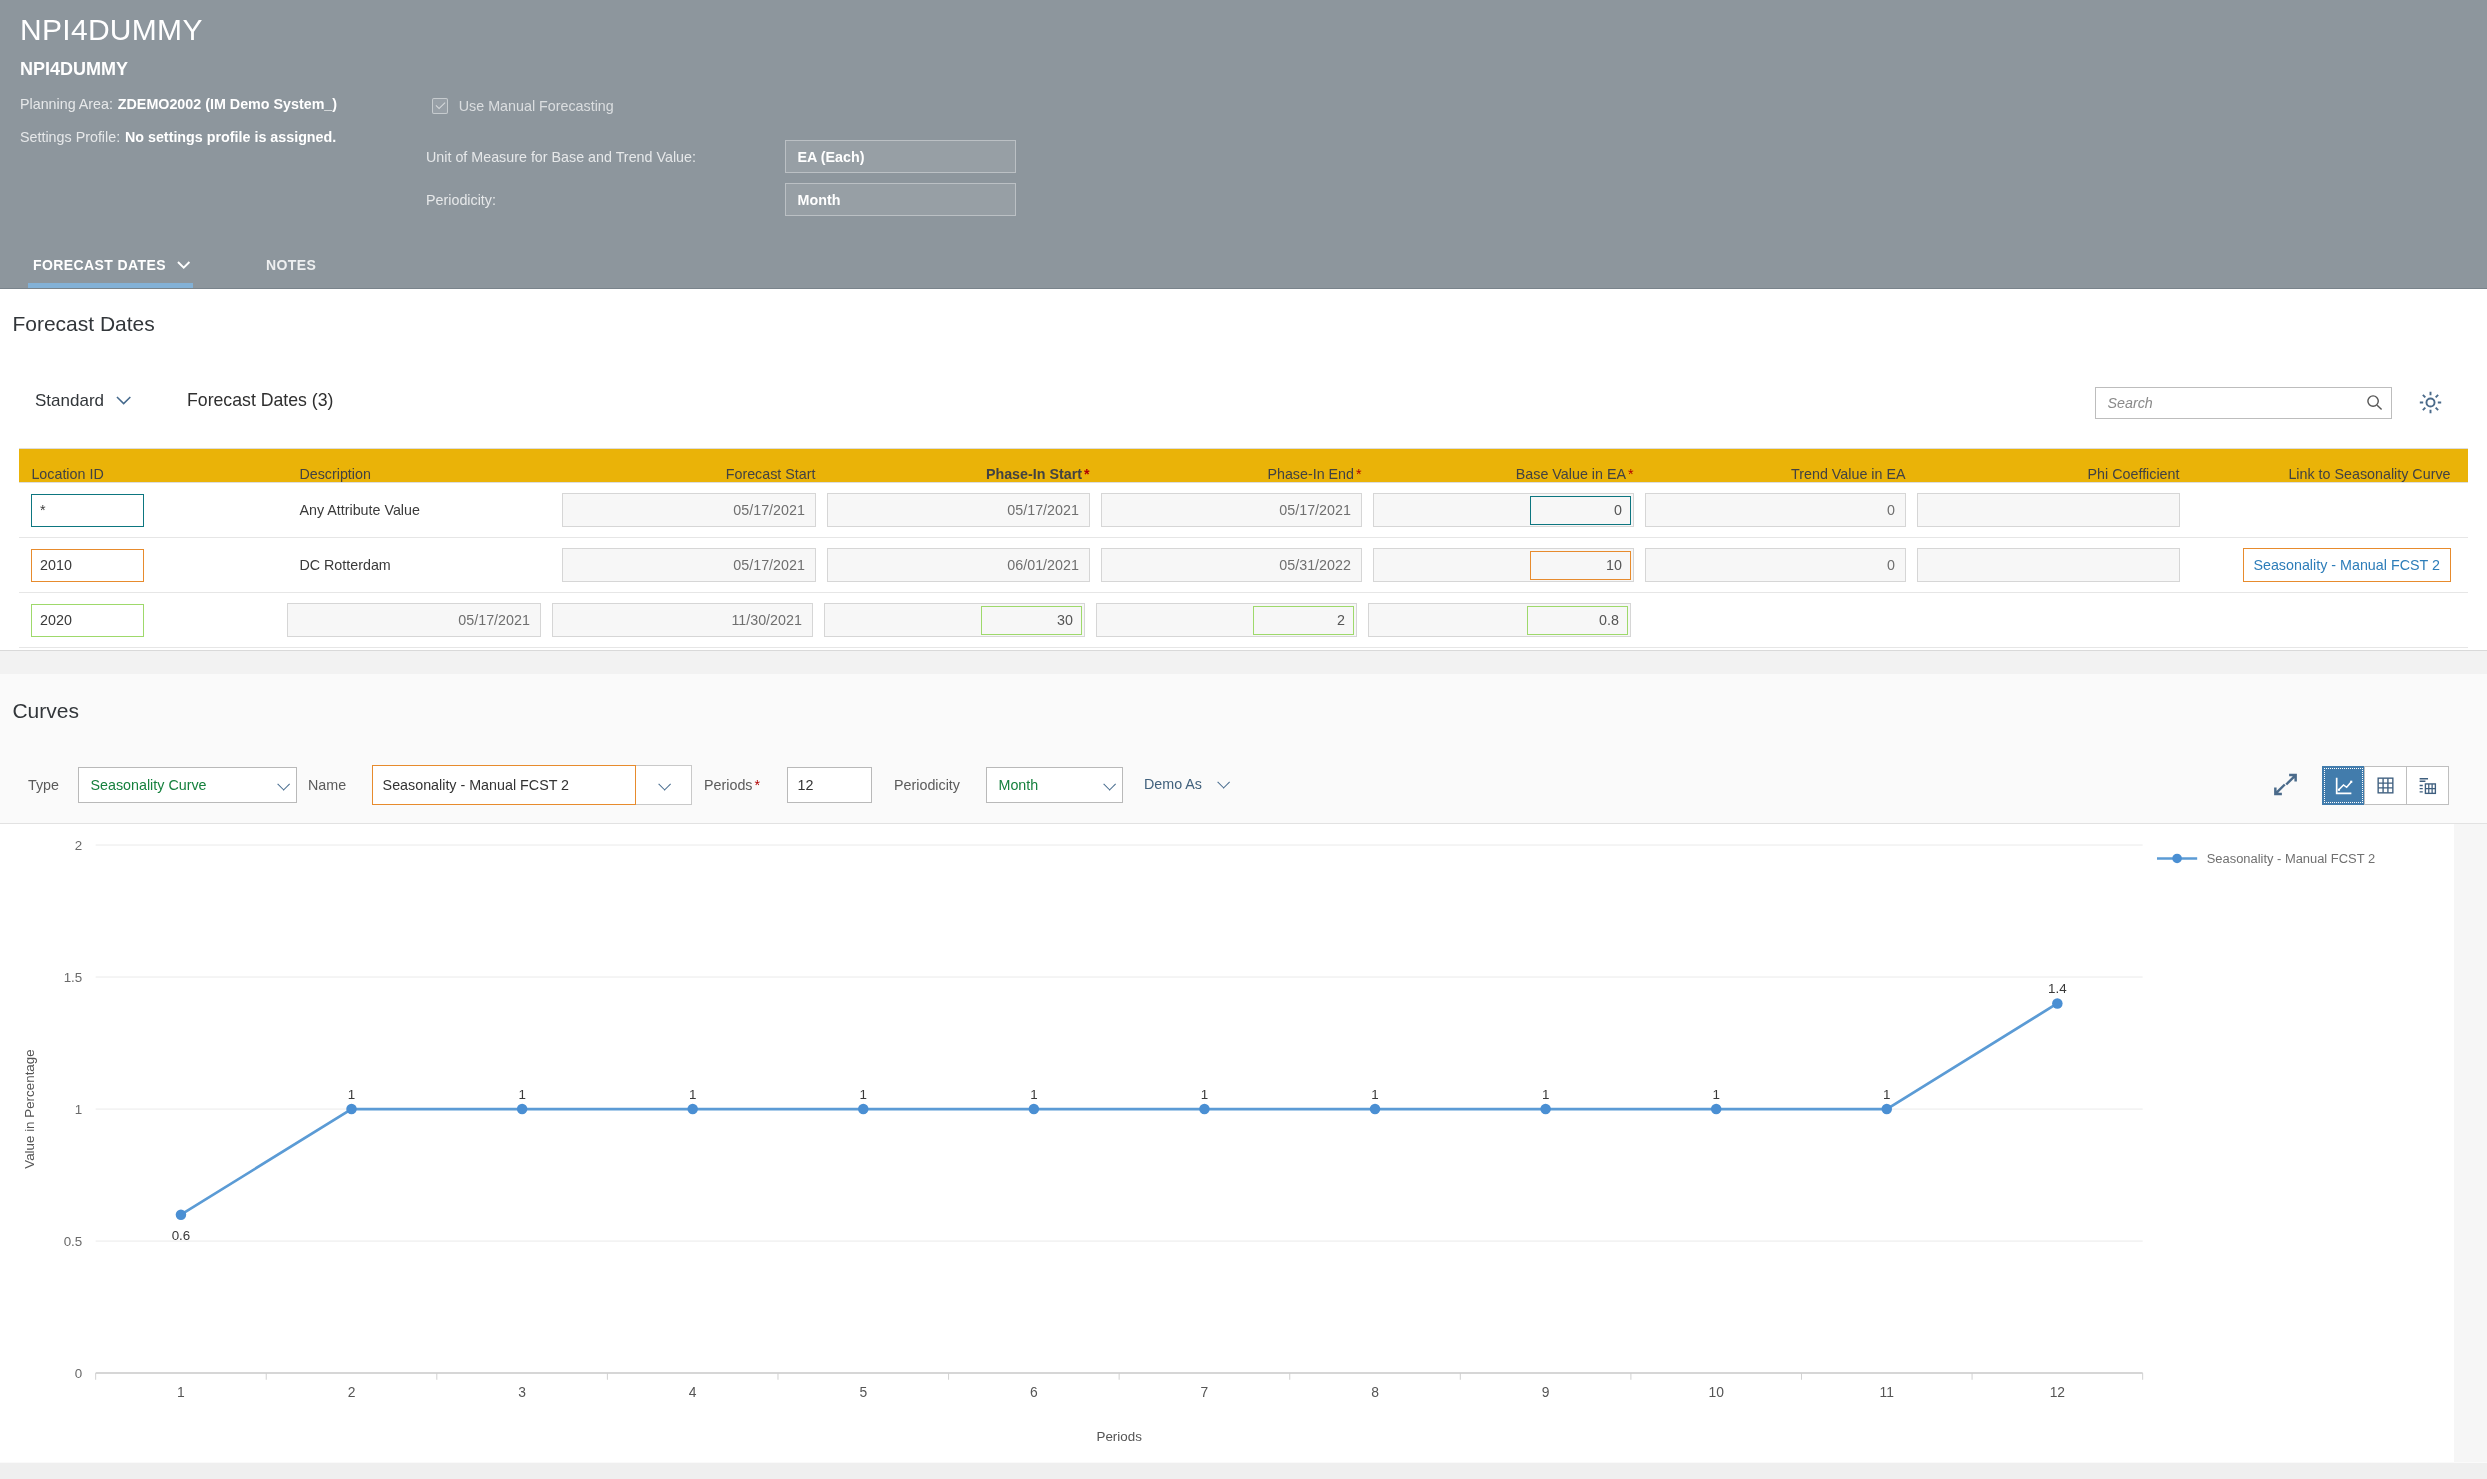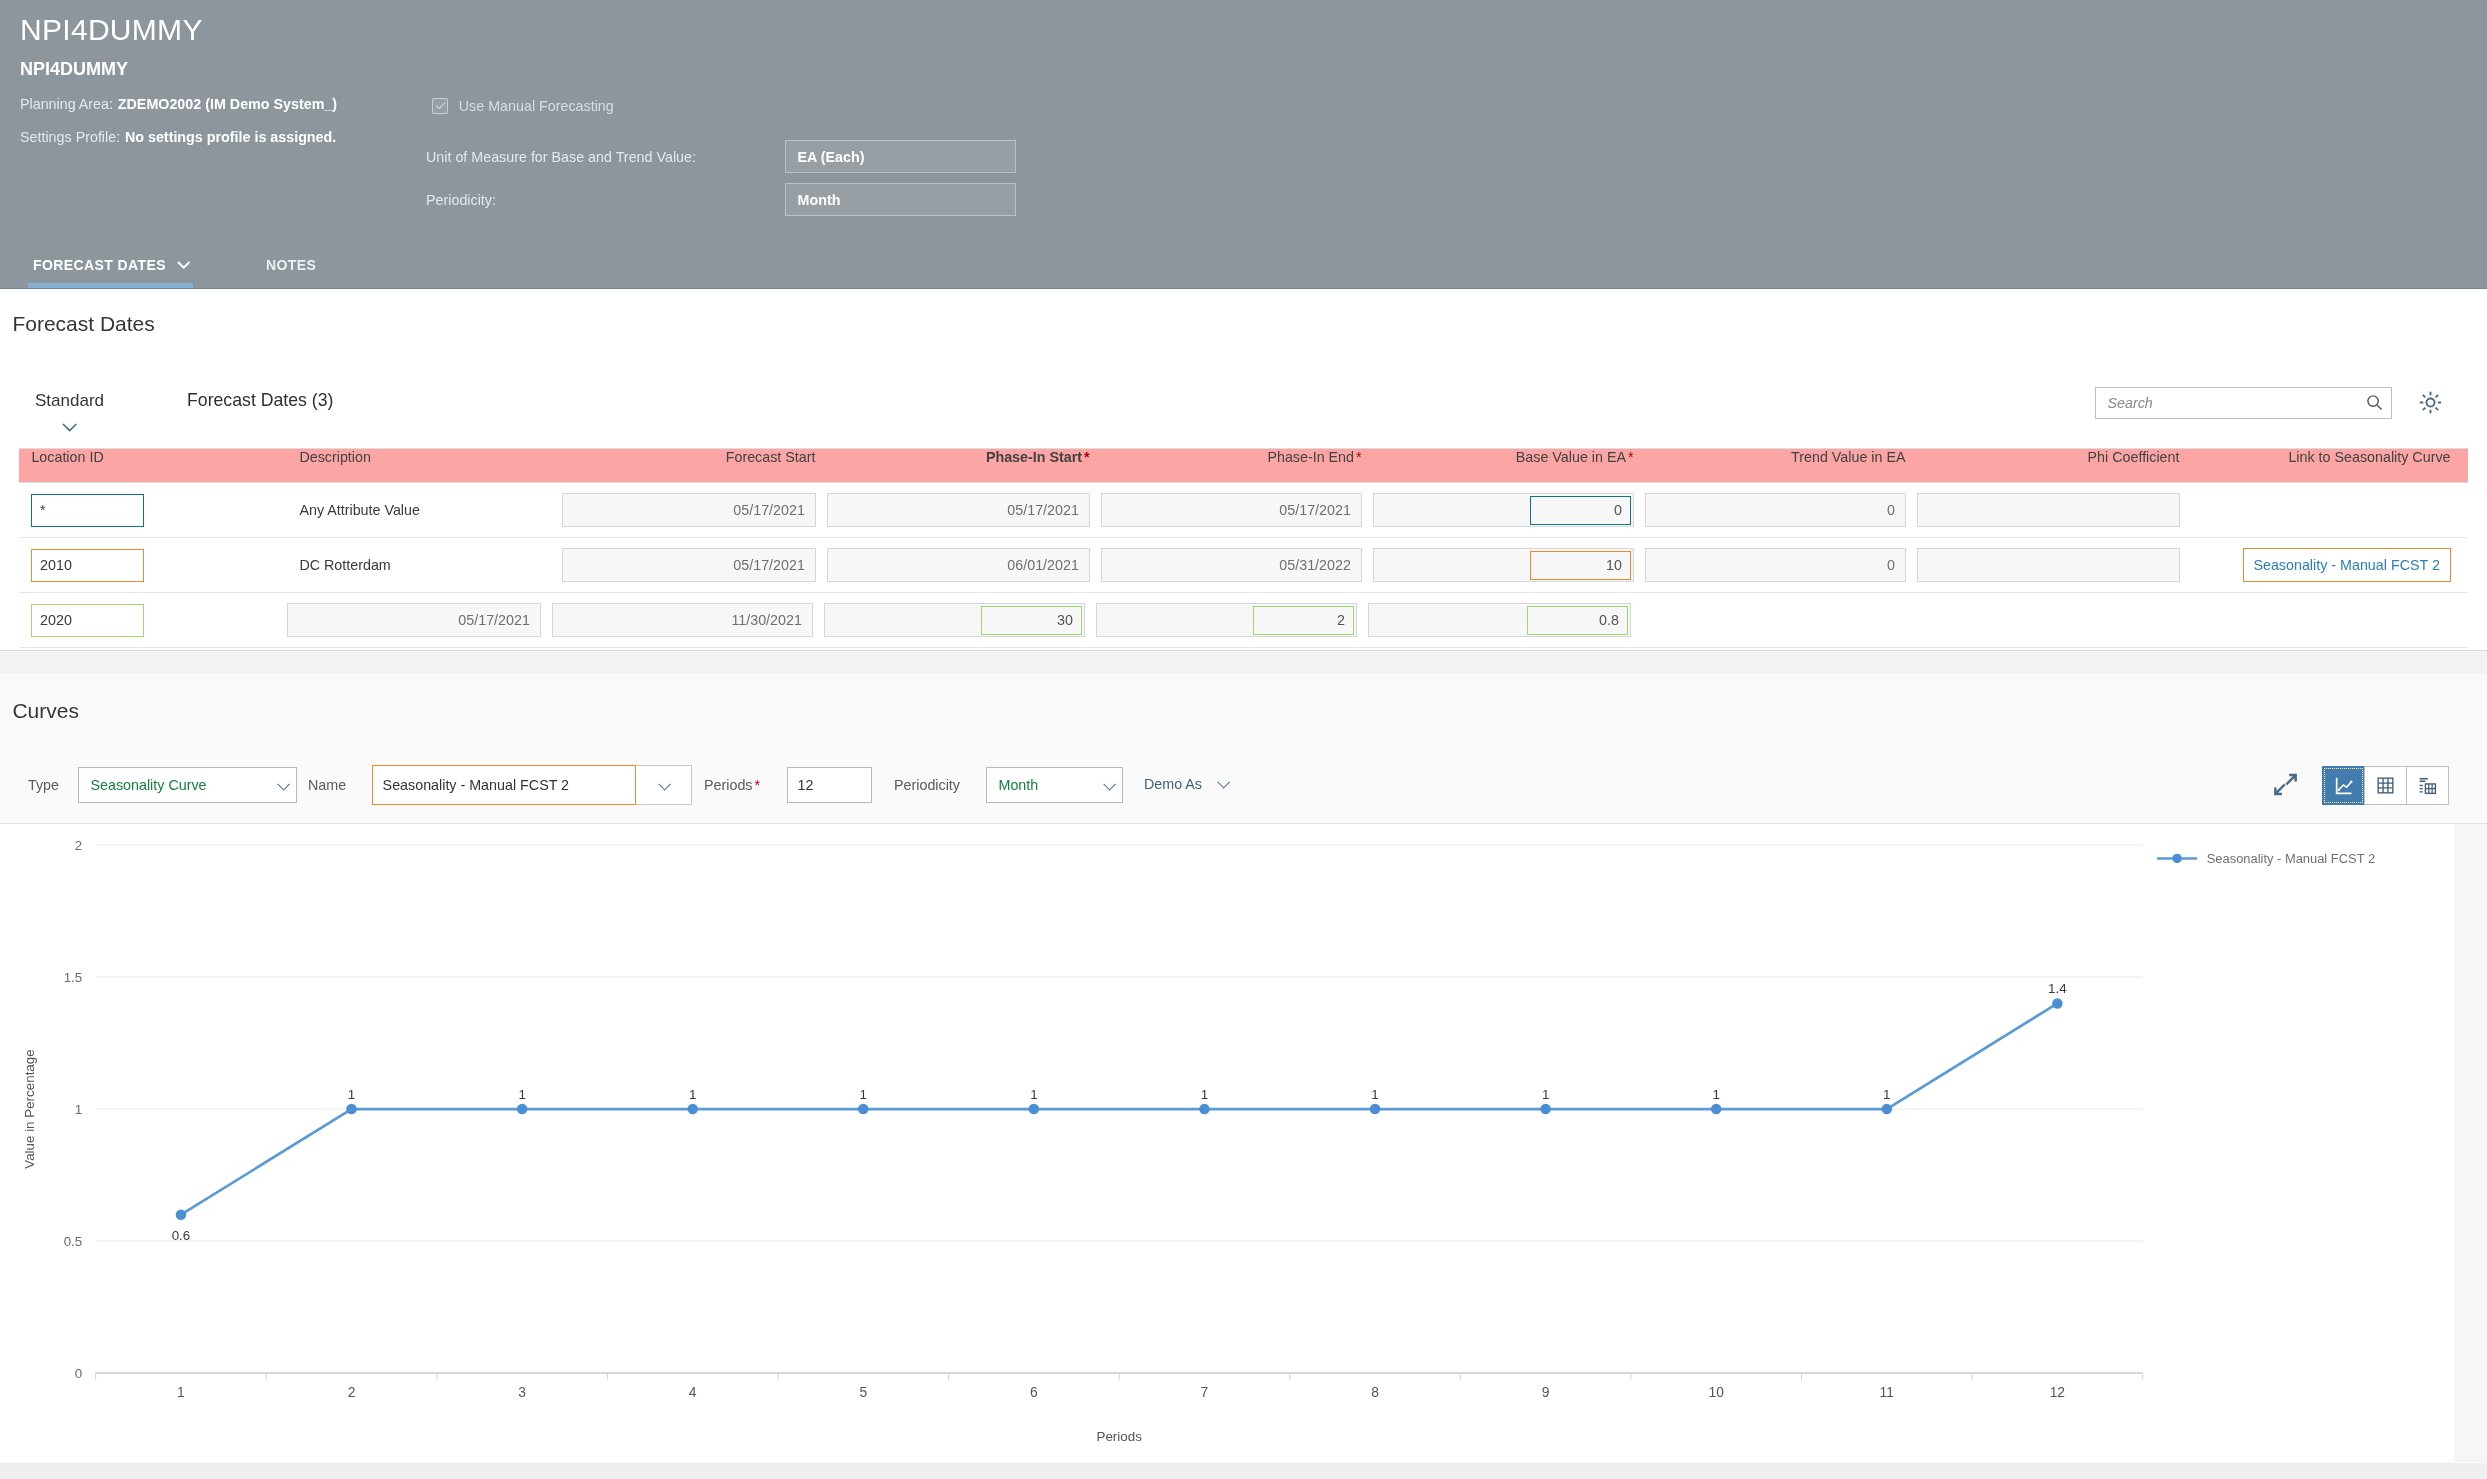--- a/index.html
+++ b/index.html
@@ -25,30 +25,30 @@
   .tabs { position:absolute; left:0; right:0; bottom:0; height:46px; border-bottom:1px solid #79838b; }
   .tab { position:absolute; top:14.3px; font-size:14px; font-weight:bold; letter-spacing:0.4px; color:#fff; display:flex; align-items:center; gap:11.5px; cursor:pointer; }
   .tab.dim { color:rgba(255,255,255,0.85); }
   .tab-chev svg { display:block; }
   .tab-underline { position:absolute; left:28px; bottom:0; width:165px; height:4.8px; background:#83b1d6; }
 
   
   .fd-section { position:absolute; top:289px; left:0; width:2487px; height:361px; background:#fff; }
   .section-h2 { position:absolute; left:12.4px; top:23px; font-size:21px; color:#32363a; font-weight:normal; }
   .fd-toolbar { position:absolute; top:90px; left:0; right:0; height:50px; }
-  .view-select { position:absolute; left:35px; top:11.5px; font-size:17px; color:#32363a; display:flex; align-items:center; gap:12.4px; cursor:pointer;flex-direction:column; }
+  .view-select { position:absolute; left:35px; top:11.5px; font-size:17px; color:#32363a; display:flex; align-items:center; gap:12.4px; cursor:pointer; }
   .tbl-title { position:absolute; left:187px; top:10.5px; font-size:17.7px; color:#2f2f2f; }
   .search-box { position:absolute; right:95px; top:7.7px; width:297px; height:32px; border:1px solid #bdbdbd; background:#fff; display:flex; align-items:center; }
   .search-box input { flex:1; border:none; outline:none; height:100%; padding:0 7.7px 0 11.5px; font-size:14.3px; font-family:"Liberation Sans",sans-serif; color:#333; background:transparent; }
   .search-box input::placeholder { font-style:italic; color:#8a8a8a; }
   .search-icon { width:33px; display:flex; justify-content:center; align-items:center; cursor:pointer; }
   .gear-btn { position:absolute; right:42px; top:9.6px; width:29px; height:29px; background:none; border:none; cursor:pointer; padding:0; }
 
   .fd-table { position:absolute; left:19px; right:19px; top:159px; font-size:14.3px; color:#3a3a3a; }
-  .thead { display:flex; height:35px; align-items:flex-start; background:#fca5a5; border-top:1px solid #ddd; border-bottom:1px solid #ddd; }
+  .thead { display:flex; height:35px; align-items:flex-end; background:#eab308; border-top:1px solid #ddd; border-bottom:1px solid #ddd; }
   .th { display:flex; justify-content:flex-end; align-items:center; padding-right:11.5px; color:#424242; white-space:nowrap; flex:none; }
   .th.left { justify-content:flex-start; padding-left:12.4px; }
   .req { color:#b00000; margin-left:1.9px; }
   .tr { display:flex; height:55px; align-items:center; border-bottom:1px solid #e6e6e6; background:#fff; }
   .td { flex:none; display:flex; justify-content:flex-end; align-items:center; padding-right:11.5px; height:100%; }
   .td.left { justify-content:flex-start; padding-left:12.4px; }
   .loc-input { width:113px; height:33px; border:1.9px solid #0d7680; background:#fff; display:flex; align-items:center; padding-left:7.7px; font-size:14.3px; color:#3a3a3a; }
   .cell-input { width:100%; height:34px; background:#f7f7f7; border:1px solid #d6d6d6; display:flex; align-items:center; justify-content:flex-end; padding-right:9.6px; color:#6f6f6f; }
   .cell-input.has-hl { padding-right:1.9px; }
   .hl-box { width:101px; height:29px; border:1.9px solid; display:flex; align-items:center; justify-content:flex-end; padding-right:7.7px; color:#555; }

